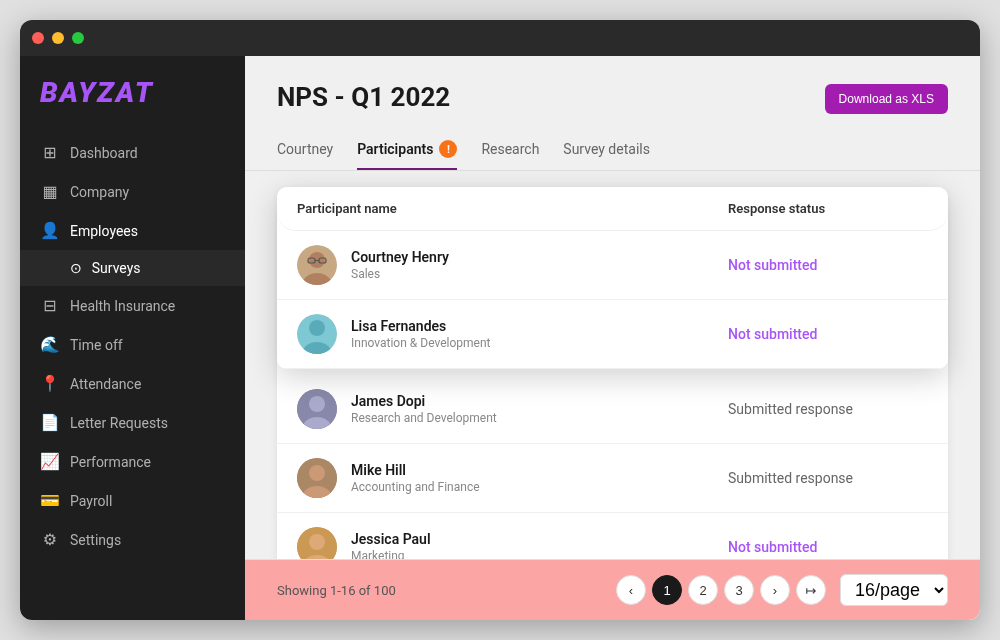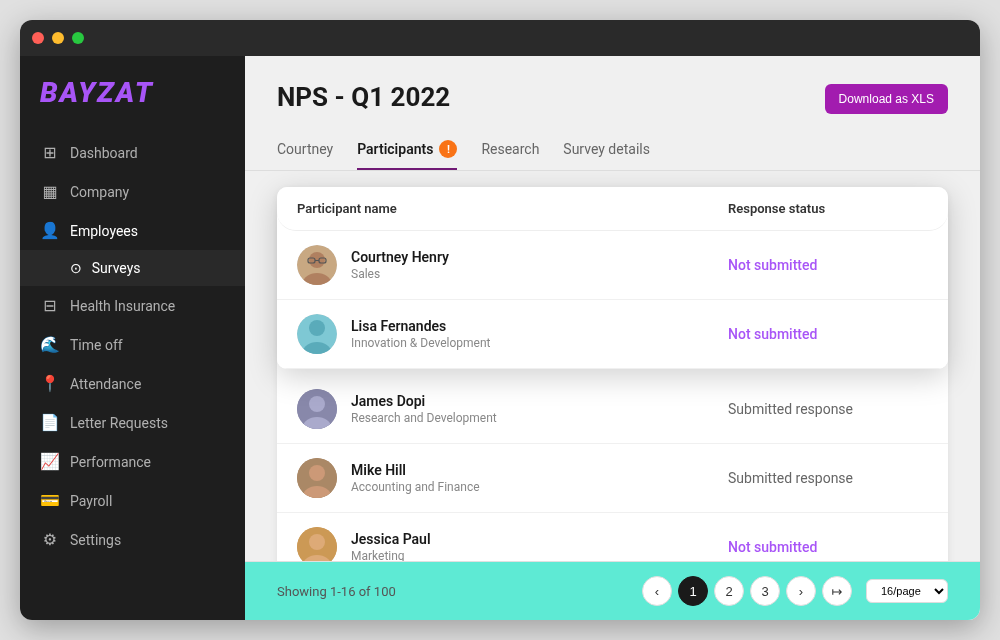--- a/index.html
+++ b/index.html
@@ -240,21 +240,21 @@
       background: white;
       border-radius: 10px;
       box-shadow: 0 8px 30px rgba(0,0,0,0.18);
       overflow: hidden;
     }
     .elevated-overlay .participant-row {
       border-bottom: 1px solid #f0f0f0;
     }
     
     .pagination-bar {
-      background: #5eead4;
+      background: #fca5a5;
       padding: 14px 32px;
       display: flex;
       align-items: center;
       justify-content: space-between;
       flex-shrink: 0;
       border-top: 1px solid #e0e0e0;
     }
     .pagination-info {
       font-size: 13px;
       color: #555;
@@ -279,21 +279,21 @@
     }
     .page-btn.active {
       background: #1a1a1a;
       color: white;
       border-color: #1a1a1a;
     }
     .per-page-select {
       border: 1px solid #ddd;
       border-radius: 6px;
       padding: 4px 10px;
-      font-size: 11px;
+      font-size: 18px;
       background: white;
       cursor: pointer;
       margin-left: 8px;
     }
     .av-james { background: #8888aa; }
     .av-mike { background: #aa8866; }
     .av-jessica { background: #cc9955; }
   </style>
 </head>
 <body>

